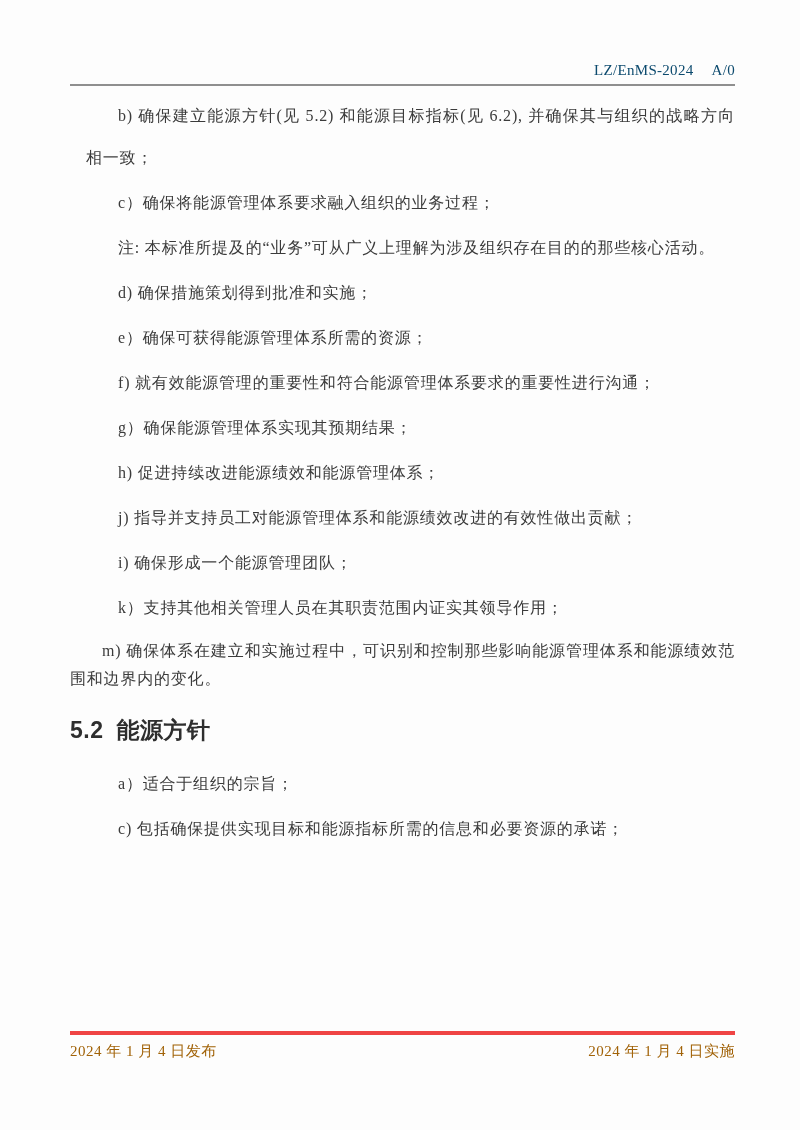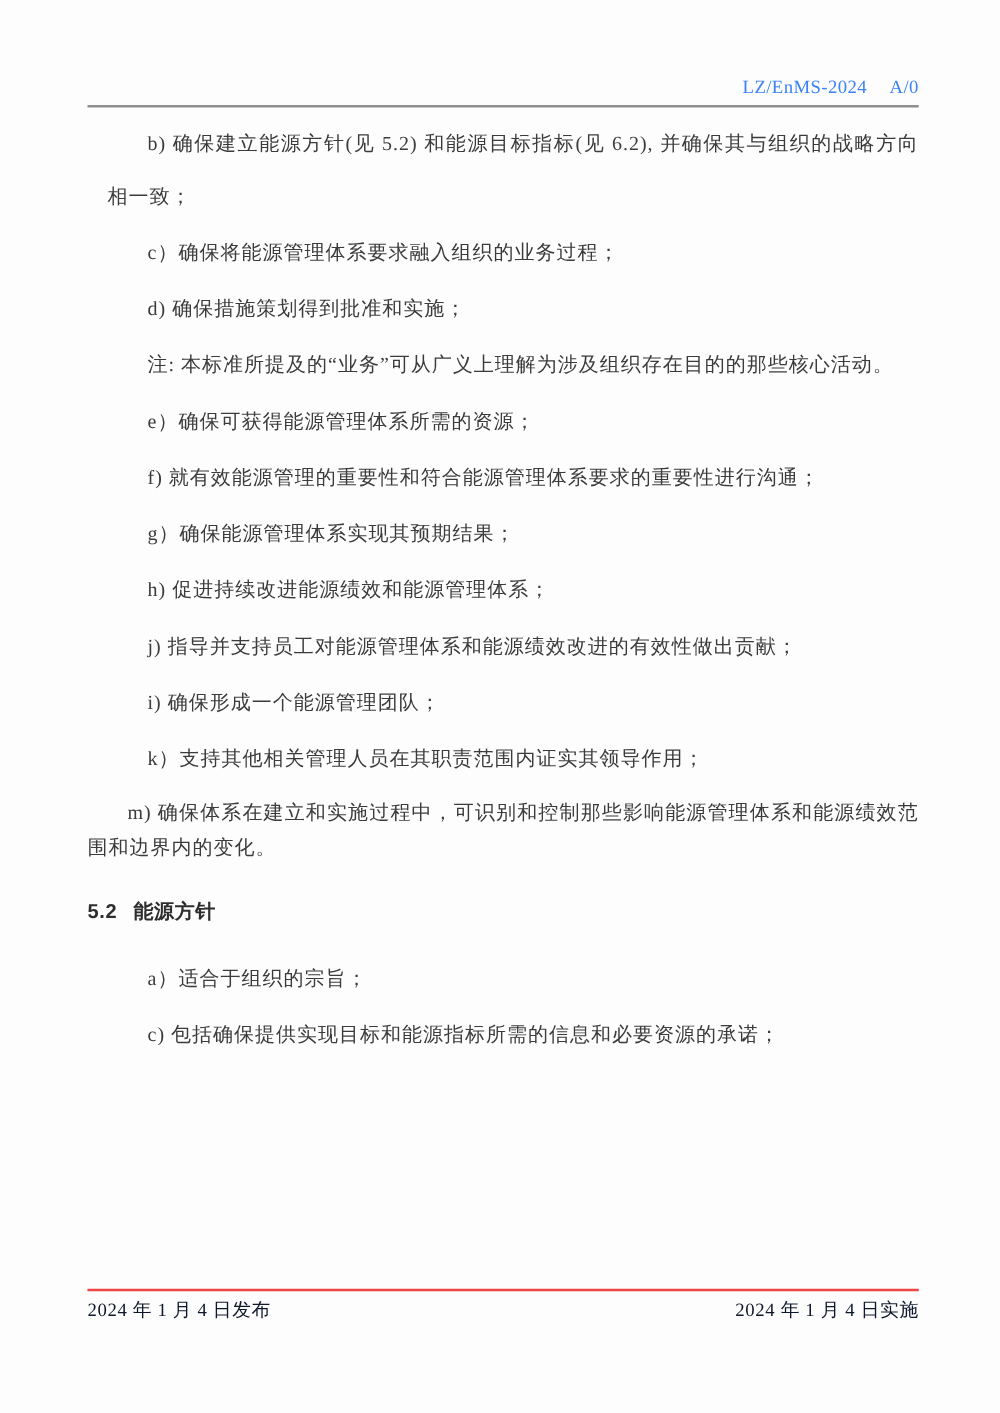--- a/index.html
+++ b/index.html
@@ -21,21 +21,21 @@
     left: 70px;
     top: 0;
     width: 665px;
   }
   .doc-header {
     padding-top: 60px;
     text-align: right;
     font-size: 15px;
     line-height: 20px;
     letter-spacing: 0.3px;
-    color: #3b82f6;
+    color: #0c4a6e;
   }
   .doc-header .revision {
     display: inline-block;
     margin-left: 14px;
   }
   .header-rule {
     height: 0;
     border: none;
     border-top: 2px solid #8f8f8f;
     margin: 4px 0 0 0;
@@ -51,63 +51,63 @@
     text-align: justify;
     letter-spacing: 0.8px;
     color: #3b3b3b;
   }
   p.para-tight {
     line-height: 28px;
     margin: 8px 0 0 0;
   }
   h2.section-heading {
     font-family: "Liberation Sans", "DejaVu Sans", sans-serif;
-    font-size: 16px;
+    font-size: 23px;
     font-weight: bold;
     line-height: 30px;
     color: #2e2e2e;
     margin: 22px 0 18px 0;
     letter-spacing: 0.5px;
   }
   h2.section-heading .section-number {
     display: inline-block;
     margin-right: 13px;
   }
   .doc-footer {
     position: absolute;
     left: 70px;
     top: 1031px;
     width: 665px;
-    border-top: 2px solid #ef4444;
+    border-top: 4px solid #ef4444;
     padding-top: 6px;
     display: flex;
     justify-content: space-between;
     font-size: 15px;
     line-height: 20px;
     letter-spacing: 0.5px;
-    color: #0f172a;
+    color: #a16207;
   }
 </style>
 </head>
 <body>
 
 <div class="page">
   <div class="content">
 
     <div class="doc-header">
       <span class="doc-code">LZ/EnMS-2024</span>
       <span class="revision">A/0</span>
     </div>
     <hr class="header-rule">
 
     <div class="body-text">
       <p class="para">b) 确保建立能源方针(见 5.2) 和能源目标指标(见 6.2), 并确保其与组织的战略方向相一致；</p>
       <p class="para">c）确保将能源管理体系要求融入组织的业务过程；</p>
+      <p class="para">注: 本标准所提及的“业务”可从广义上理解为涉及组织存在目的的那些核心活动。</p>
       <p class="para">d) 确保措施策划得到批准和实施；</p>
-      <p class="para">注: 本标准所提及的“业务”可从广义上理解为涉及组织存在目的的那些核心活动。</p>
       <p class="para">e）确保可获得能源管理体系所需的资源；</p>
       <p class="para">f) 就有效能源管理的重要性和符合能源管理体系要求的重要性进行沟通；</p>
       <p class="para">g）确保能源管理体系实现其预期结果；</p>
       <p class="para">h) 促进持续改进能源绩效和能源管理体系；</p>
       <p class="para">j) 指导并支持员工对能源管理体系和能源绩效改进的有效性做出贡献；</p>
       <p class="para">i) 确保形成一个能源管理团队；</p>
       <p class="para">k）支持其他相关管理人员在其职责范围内证实其领导作用；</p>
       <p class="para para-tight">m) 确保体系在建立和实施过程中，可识别和控制那些影响能源管理体系和能源绩效范围和边界内的变化。</p>
 
       <h2 class="section-heading">

